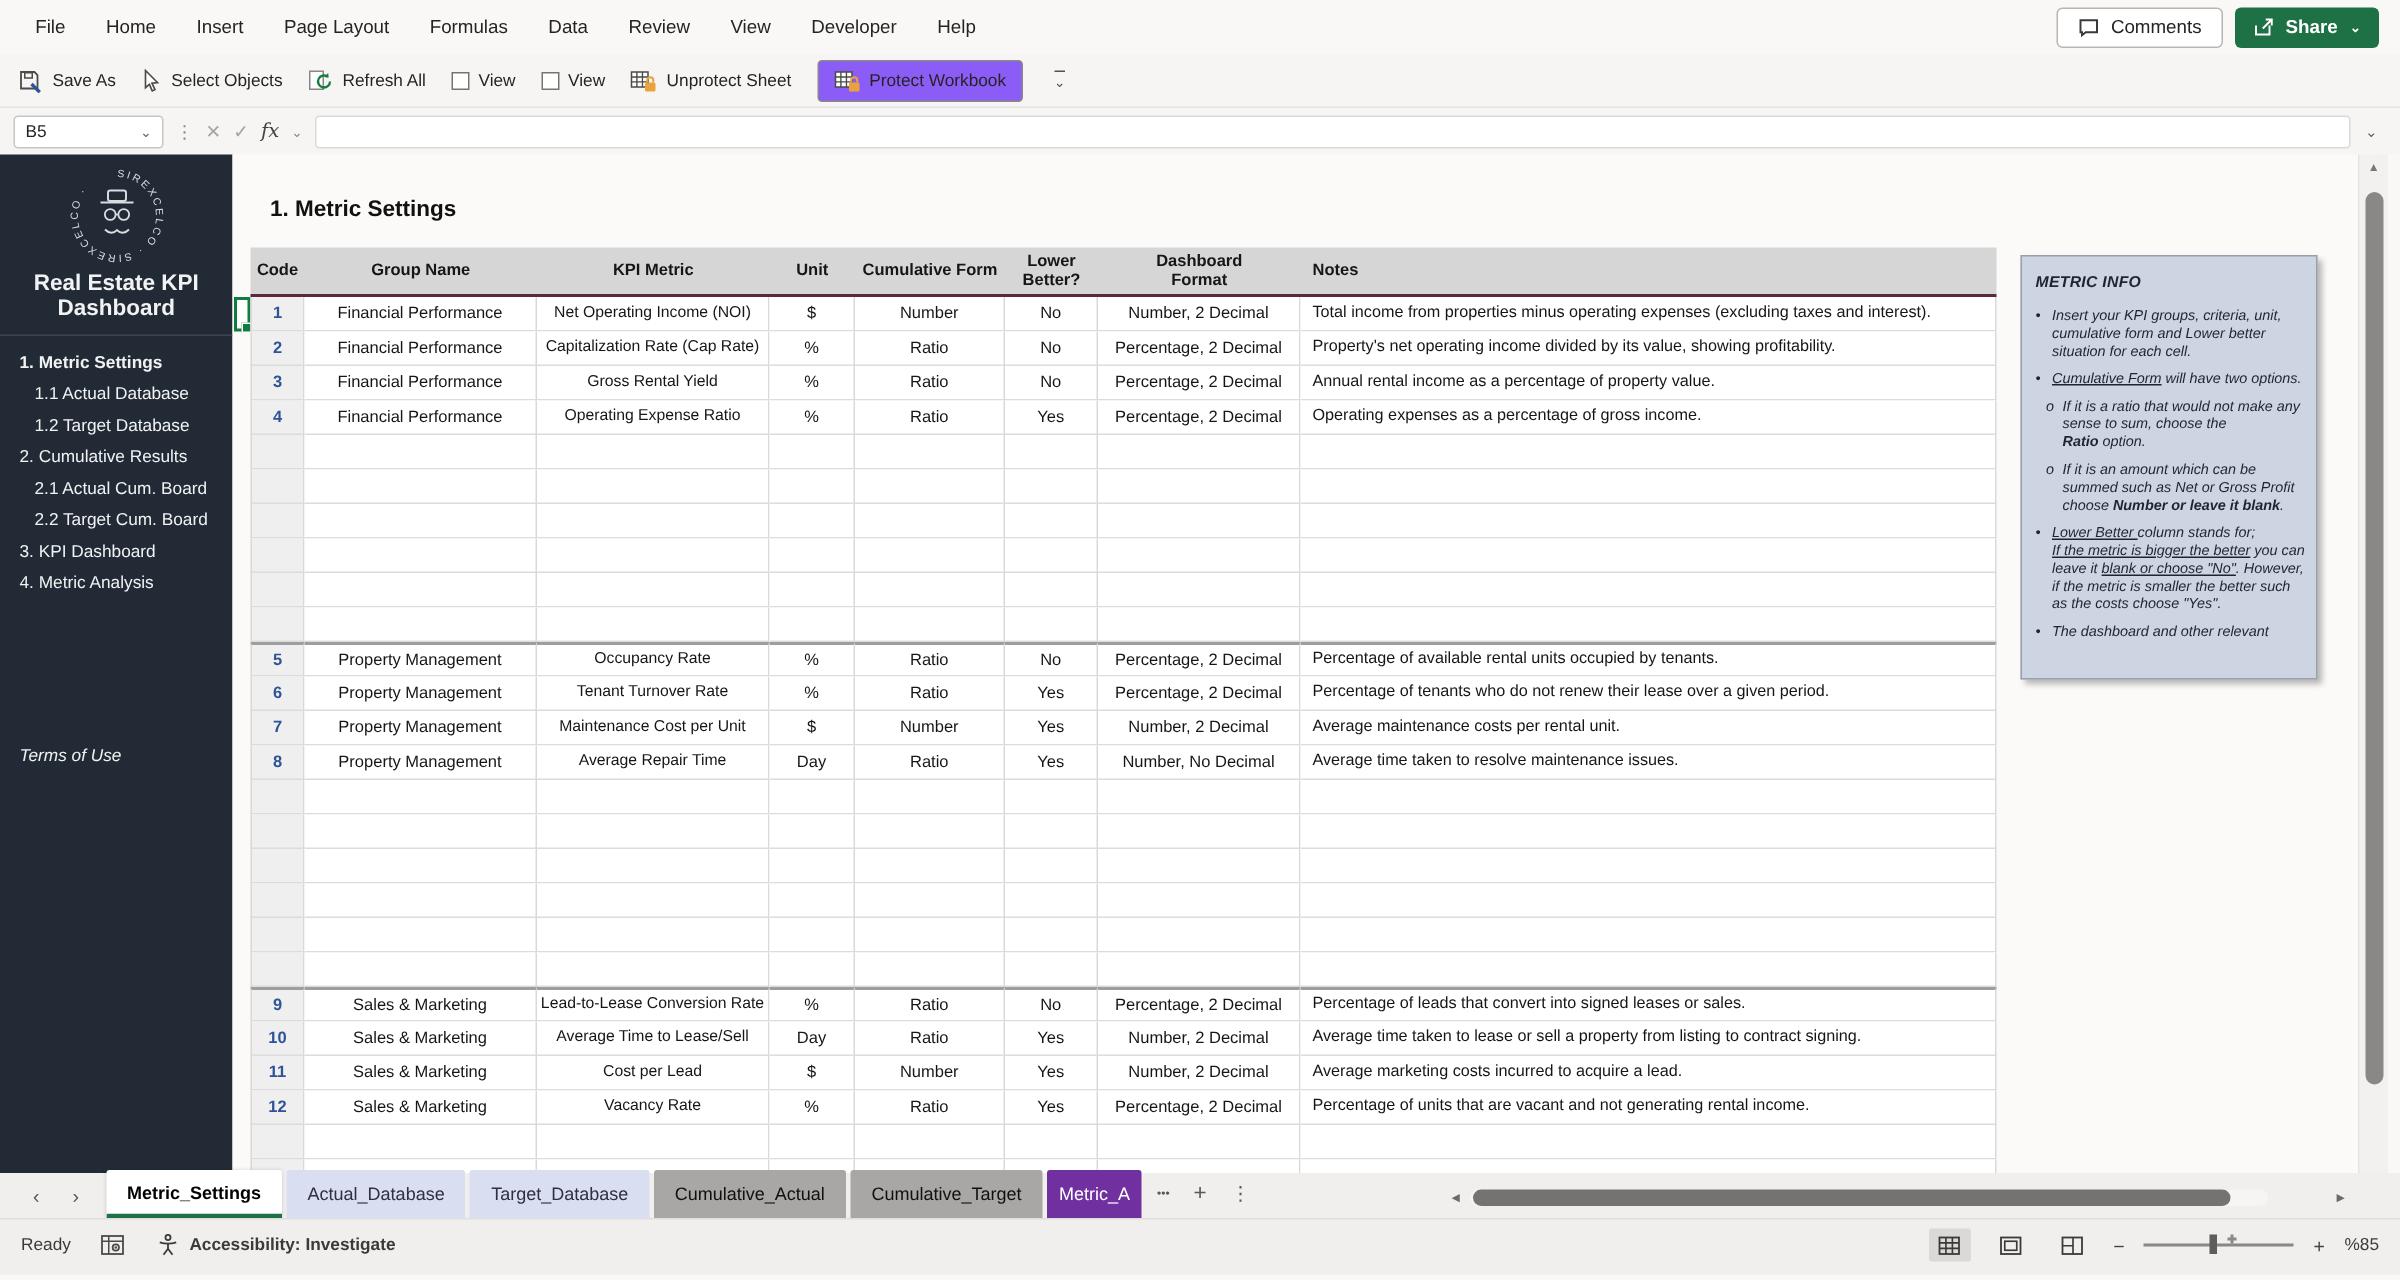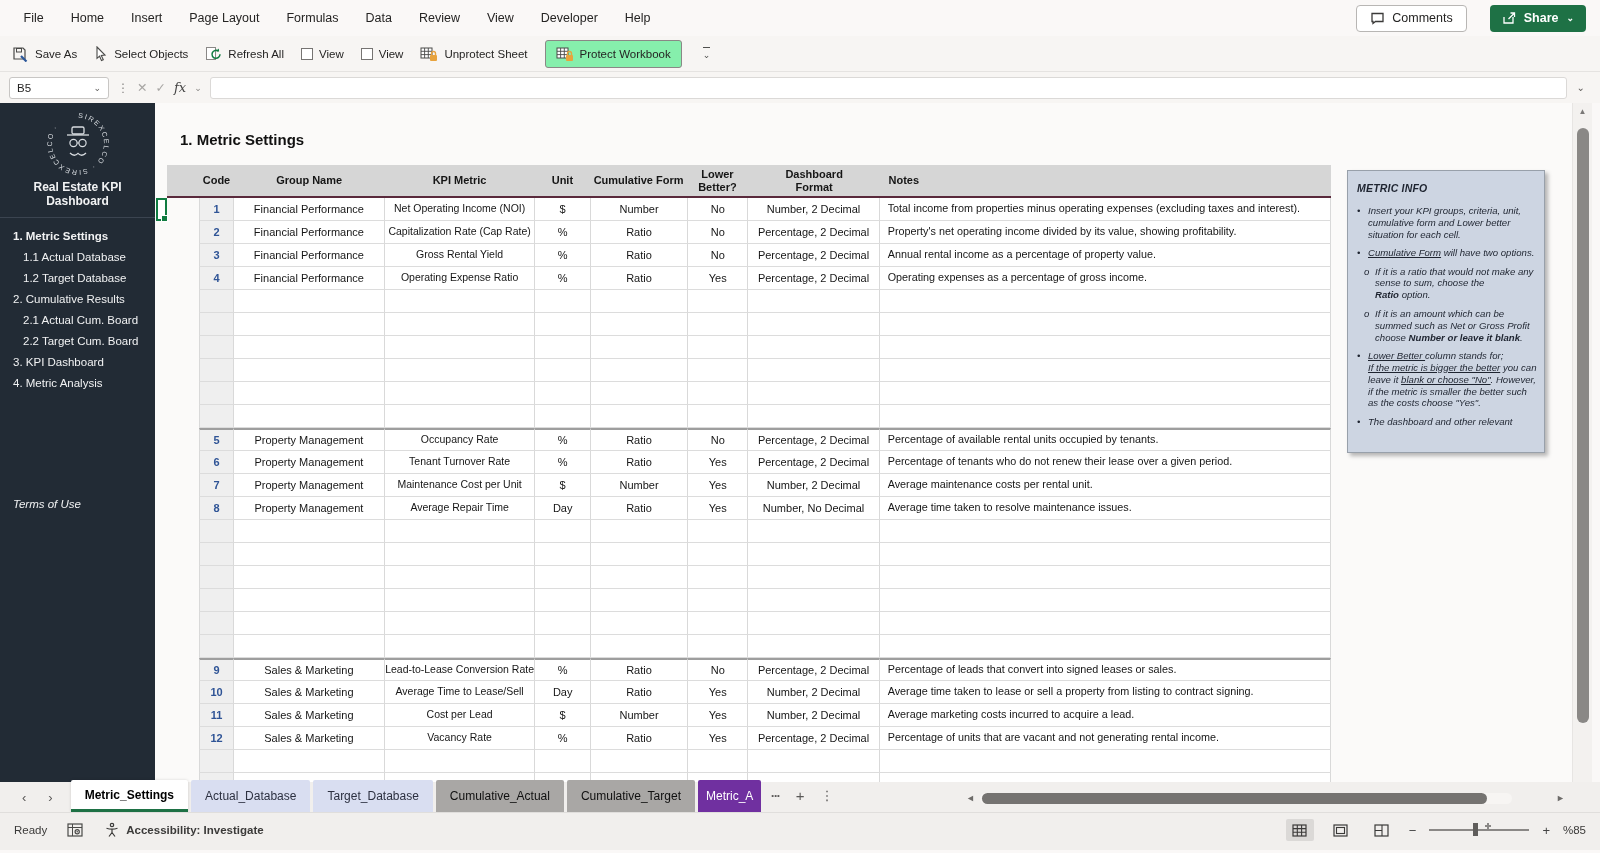--- a/index.html
+++ b/index.html
@@ -8,66 +8,66 @@
     width:1600px; height:853px; position:relative; overflow:hidden;
     font-family:"Liberation Sans", sans-serif; background:#FAF8F7; color:#252423;
     -webkit-font-smoothing:antialiased;
   }
   svg { display:block; }
 
   
   .menubar { position:absolute; top:0; left:0; right:0; height:36px; display:flex; align-items:center; padding:0 10px; background:#FAF8F7; }
   .menu-items { display:flex; align-items:center; }
   .menu-item { font-size:12.5px; padding:0 13.5px; cursor:default; white-space:nowrap; }
-  .menubar-right { margin-left:auto; display:flex; align-items:center; gap:23px; padding-right:4px; }
+  .menubar-right { margin-left:auto; display:flex; align-items:center; gap:8px; padding-right:4px; }
   .btn-comments { display:flex; align-items:center; gap:7px; height:27px; padding:0 13px; background:#fff; border:1px solid #B8B6B4; border-radius:4px; font-size:12.5px; }
   .btn-share { display:flex; align-items:center; gap:7px; height:27px; padding:0 12px; background:#1E7145; color:#fff; border-radius:4px; font-size:12.5px;font-weight:bold; }
   .share-chev { font-size:9px; margin-left:1px; }
 
   
   .toolbar { position:absolute; top:36px; left:0; right:0; height:36px; background:#F7F5F3; border-bottom:1px solid #E5E3E1; display:flex; align-items:center; padding:0 12px; gap:17px; font-size:11.5px; }
   .tool { display:flex; align-items:center; gap:6px; white-space:nowrap; }
   .checkbox { width:12px; height:12px; background:#fff; border:1px solid #767472; }
-  .protect-btn { border:1px solid #8A8886; background:#86efac; border-radius:3px; padding:5px 10px; display:flex; align-items:center; gap:6px; }
+  .protect-btn { border:1px solid #8A8886; background:#8b5cf6; border-radius:3px; padding:5px 10px; display:flex; align-items:center; gap:6px; }
   .ribbon-chevron { color:#50504e; font-size:9px; line-height:1; padding-top:3px; border-top:1.5px solid #50504e; margin-left:4px; }
 
   
   .formulabar { position:absolute; top:72px; left:0; right:0; height:31px; background:#F7F5F3; display:flex; align-items:center; padding:0 9px; gap:8px; }
   .namebox { width:100px; height:22px; background:#fff; border:1px solid #C8C6C4; border-radius:3px; display:flex; align-items:center; justify-content:space-between; padding:0 7px; font-size:11.5px; }
   .nb-chev { color:#605E5C; font-size:9px; }
   .fb-dots { color:#8A8886; font-size:12px; }
   .fb-x, .fb-check { color:#A8A6A4; font-size:12.5px; }
   .fb-fx { font-family:"DejaVu Serif", serif; font-style:italic; font-size:13px; color:#444; }
   .fb-fx-chev { color:#8A8886; font-size:9px; }
   .formula-input { flex:1; height:22px; background:#fff; border:1px solid #DBD9D7; border-radius:3px; font-size:11.5px; padding:0 8px; color:#222; }
   .fb-end-chev { color:#605E5C; font-size:10px; padding:0 6px 0 2px; }
 
   
   .sidebar { position:absolute; top:103px; left:0; width:155px; height:679px; background:#222B35; color:#F1F2F3; }
   .logo-wrap { display:flex; justify-content:center; padding-top:9px; }
-  .sb-title { text-align:center; font-weight:bold; font-size:12px; padding:4px 4px 9px; border-bottom:1px solid #3B4450; }
+  .sb-title { text-align:center; font-weight:bold; font-size:15px; padding:4px 4px 9px; border-bottom:1px solid #3B4450; }
   .nav { padding-top:7px; }
   .nav-item { font-size:11.5px; padding:4.5px 8px 4.5px 13px; cursor:default; white-space:nowrap; }
   .nav-item.indent { padding-left:23px; }
   .nav-item.active { font-weight:bold; }
   .sb-footer { position:absolute; top:395px; left:13px; font-style:italic; font-size:11.5px; }
 
   
   .gridarea { position:absolute; top:103px; left:155px; width:1430px; height:679px; background:#FBFAF9; overflow:hidden; }
   .sheet-title { position:absolute; top:28px; left:25px; font-size:15px; font-weight:bold; color:#111; }
   .selcell { position:absolute; top:95px; left:1px; width:11px; height:23px; background:#fff; border:2px solid #107C41; }
   .selcell::after { content:""; position:absolute; right:-3px; bottom:-3px; width:5px; height:5px; background:#107C41; border:1px solid #fff; }
 
   .kpi-table { position:absolute; top:62px; left:12px; width:1164px; }
   .trow { display:flex; height:23px; }
   .trow.thead { height:33px; background:#D6D6D6; border-bottom:2px solid #5A2A3C; }
   .cell { border-right:1px solid #D9D9D9; display:flex; align-items:center; justify-content:center; text-align:center; font-size:11px; line-height:1.1; color:#161616; overflow:hidden; }
   .thead .cell { border-right:none; font-weight:bold; }
   .drow .cell, .erow .cell { background:#fff; border-bottom:1px solid #DCDCDC; }
-  .col-code   { width:36px;margin-left:32px; }
+  .col-code   { width:36px; }
   .col-group  { width:155px; }
   .col-metric { width:155px; font-size:10.5px; }
   .col-unit   { width:57px; }
   .col-cum    { width:100px; }
   .col-lower  { width:62px; }
   .col-format { width:135px; }
   .col-notes  { width:464px; justify-content:flex-start; text-align:left; padding-left:8px; font-size:10.8px; }
   .thead .col-metric { font-size:11px; }
   .thead .col-lower  { padding:0 8px; }
   .thead .col-format { padding:0 30px; }

